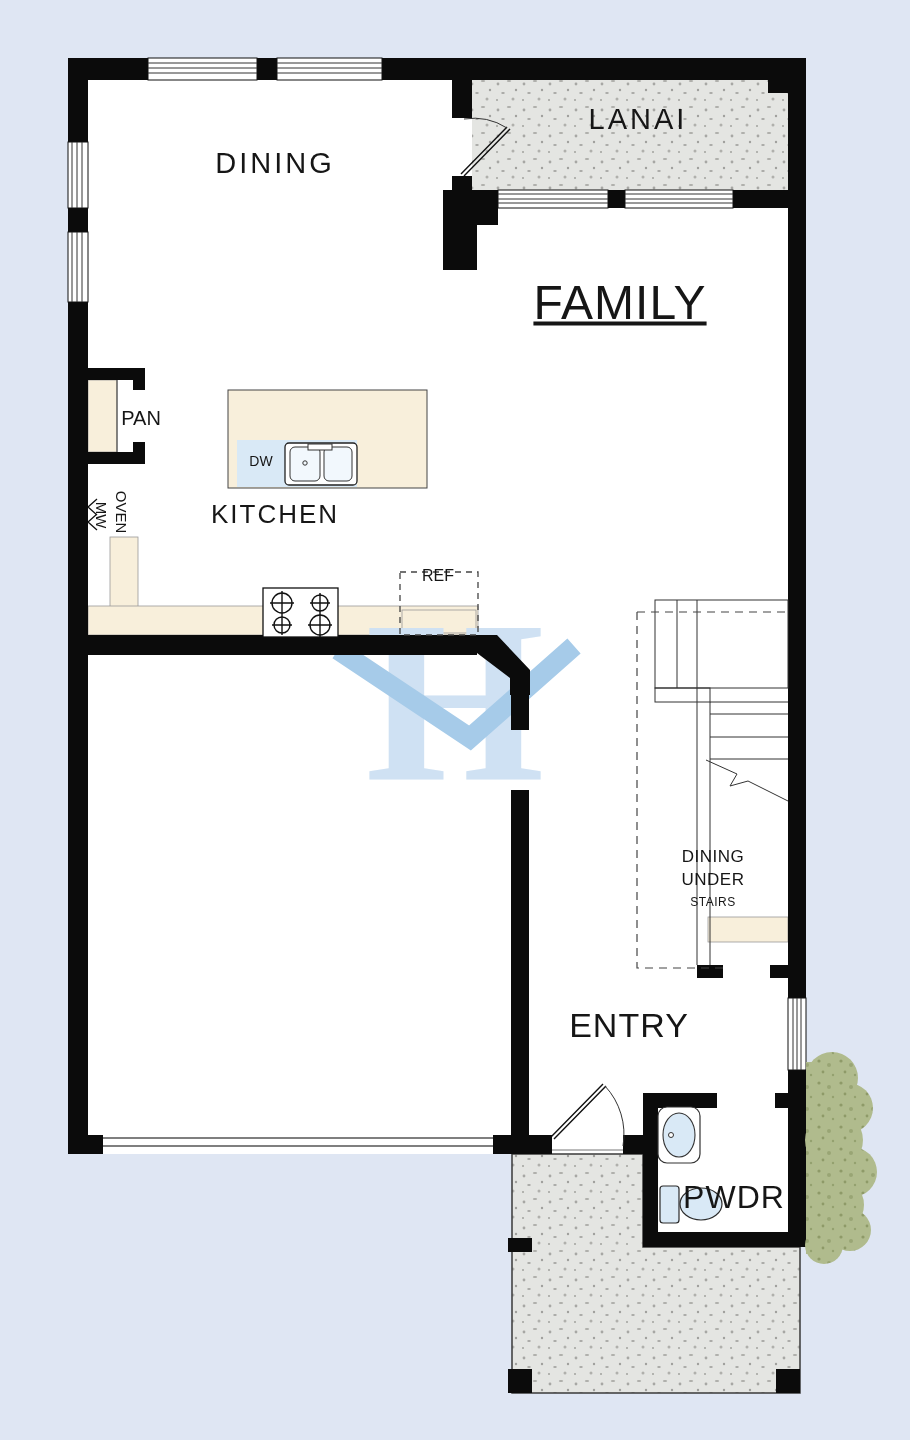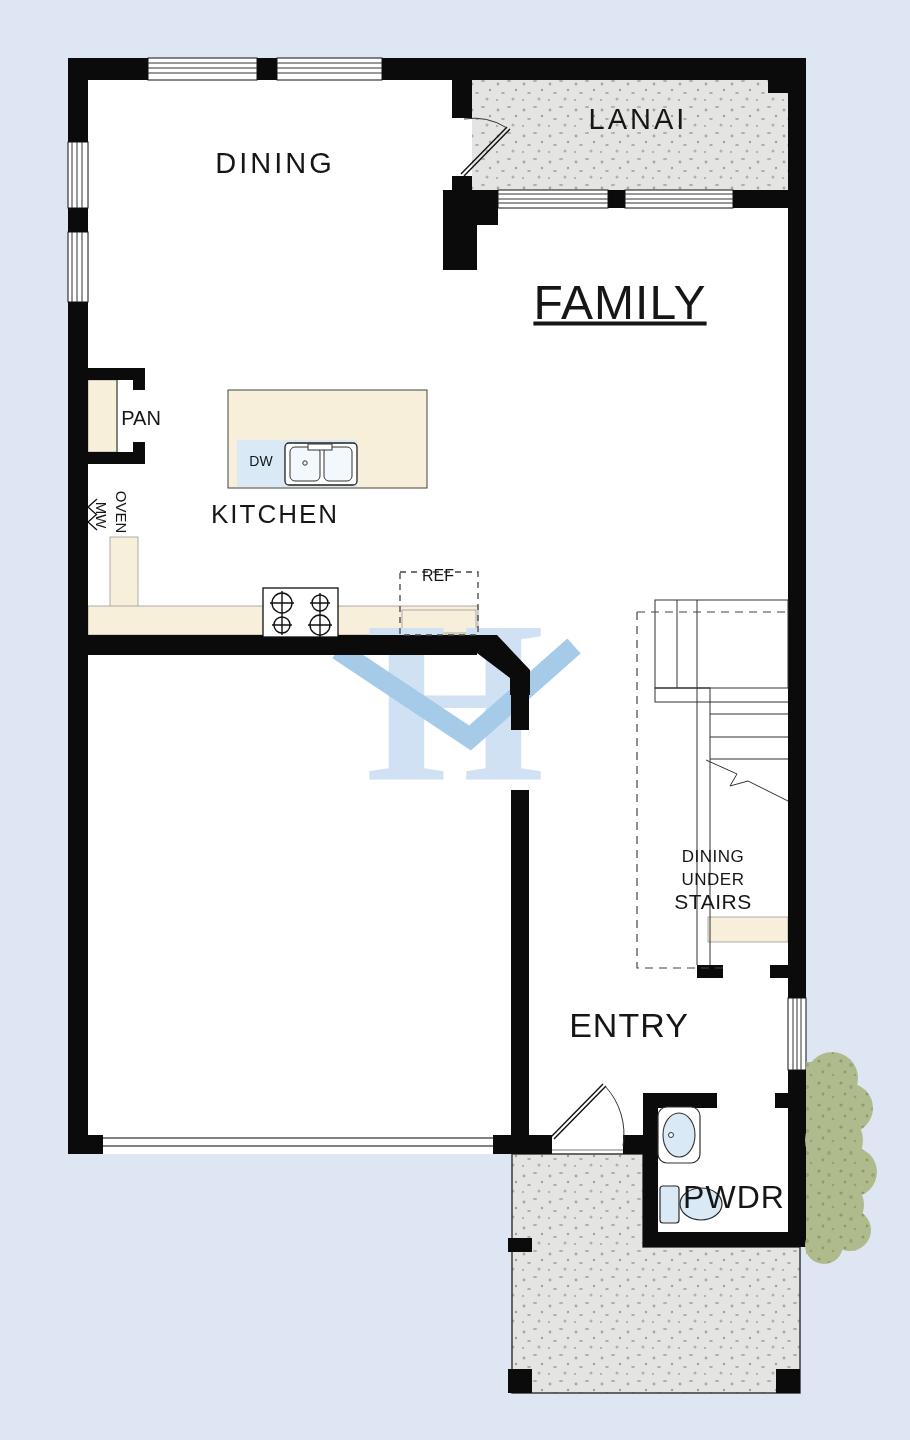--- a/index.html
+++ b/index.html
@@ -219,21 +219,21 @@
 
 <div class="lbl" style="left:275px;top:163px;font-size:29px;letter-spacing:3px;">DINING</div>
 <div class="lbl" style="left:638px;top:119px;font-size:29px;letter-spacing:3px;">LANAI</div>
 <div class="lbl" style="left:620px;top:302px;font-size:48px;letter-spacing:1px;text-decoration:underline;">FAMILY</div>
 <div class="lbl" style="left:275px;top:514px;font-size:26px;letter-spacing:2px;">KITCHEN</div>
 <div class="lbl" style="left:590px;top:1025px;font-size:34px;letter-spacing:1px;margin-left:39px;">ENTRY</div>
 <div class="lbl" style="left:734px;top:1168px;font-size:32px;letter-spacing:1px;margin-top:29px;">PWDR</div>
 
 <div class="lbl" style="left:713px;top:857px;font-size:17px;letter-spacing:.5px;">DINING</div>
 <div class="lbl" style="left:713px;top:880px;font-size:17px;letter-spacing:.5px;">UNDER</div>
-<div class="lbl" style="left:713px;top:902px;font-size:21px;letter-spacing:.5px;text-align:right;">STAIRS</div>
+<div class="lbl" style="left:713px;top:902px;font-size:12px;letter-spacing:.5px;text-align:right;">STAIRS</div>
 
 <div class="lbl" style="left:141px;top:418px;font-size:20px;">PAN</div>
 <div class="lbl" style="left:261px;top:461px;font-size:14px;">DW</div>
 <div class="lbl" style="left:438px;top:576px;font-size:16px;">REF</div>
 <div class="lbl rot" style="left:121px;top:512px;font-size:15px;">OVEN</div>
 <div class="lbl rot" style="left:101px;top:515px;font-size:15px;">MW</div>
 
 
 </div>
 

